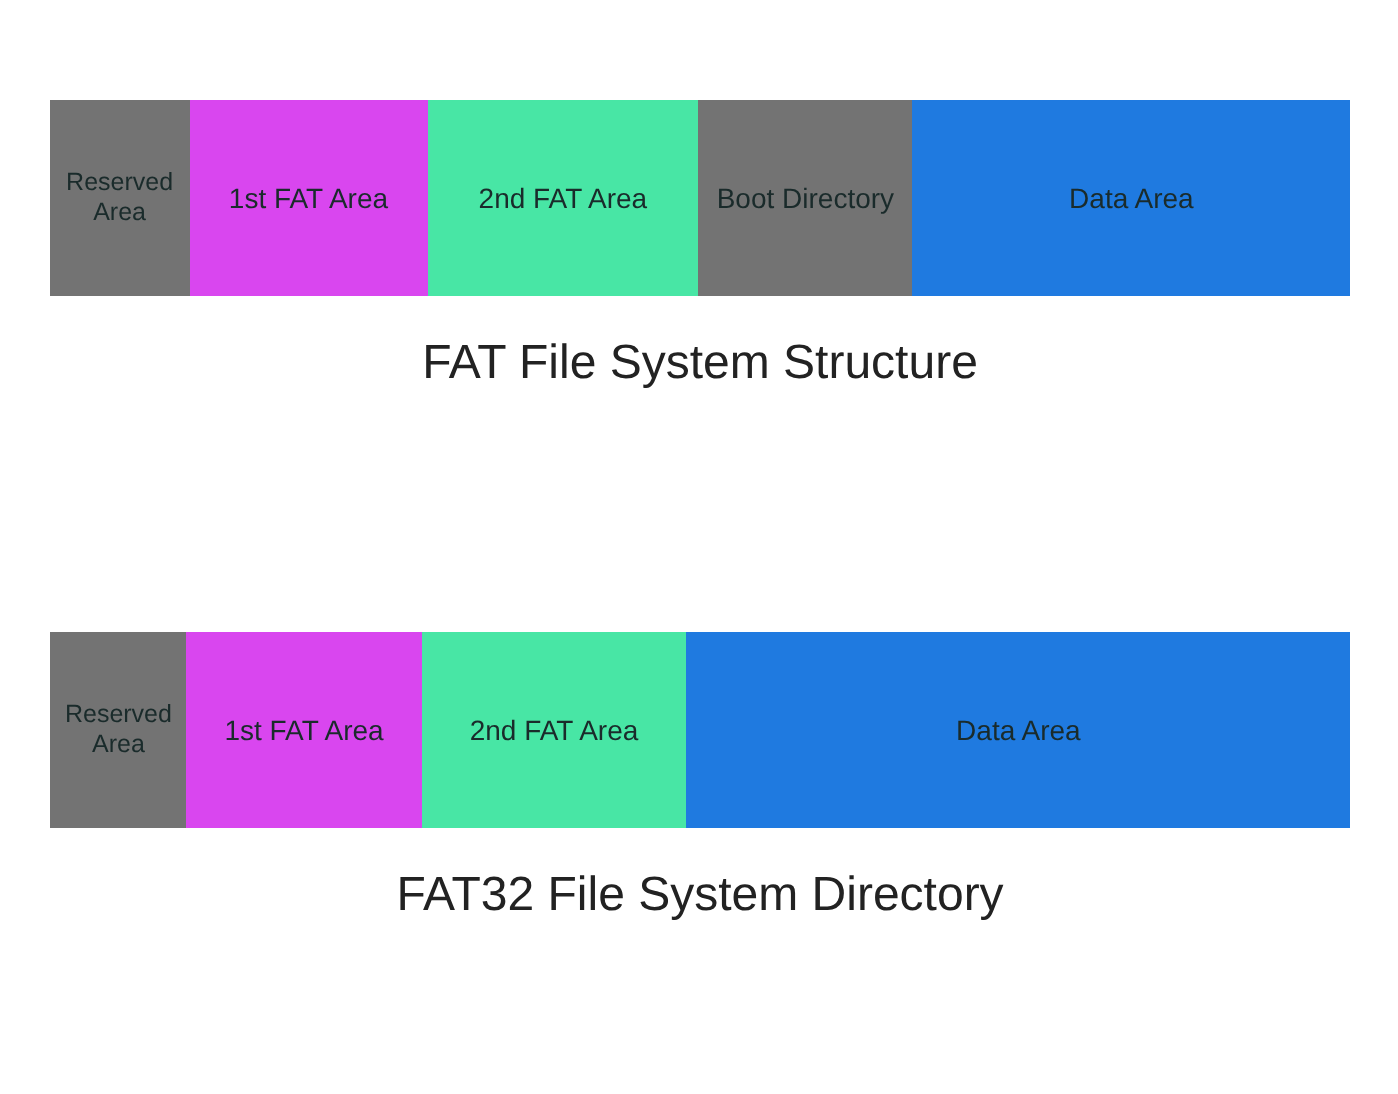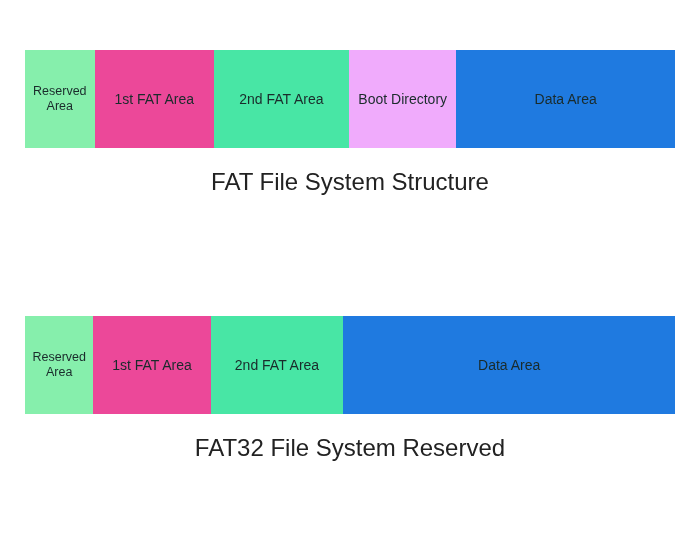--- a/index.html
+++ b/index.html
@@ -22,24 +22,24 @@
     .segment {
       display: flex;
       align-items: center;
       justify-content: center;
       text-align: center;
       font-size: 14px;
       color: #1a2b2b;
       padding: 4px;
       line-height: 1.2;
     }
-    .reserved { background: #86efac; width: 70px; font-size: 12.5px; }
-    .fat1 { background: #ec4899; width: 120px; }
+    .reserved { background: #737373; width: 70px; font-size: 12.5px; }
+    .fat1 { background: #d946ef; width: 120px; }
     .fat2 { background: #48e6a5; width: 136px; }
-    .bootdir { background: #f0abfc; width: 108px; }
+    .bootdir { background: #737373; width: 108px; }
     .data-a { background: #1f7ae0; width: 220px; }
     .data-b { background: #1f7ae0; width: 340px; }
     .caption {
       text-align: center;
       font-size: 24px;
       font-weight: 400;
       color: #222;
       margin-top: 20px;
       width: 650px;
     }
@@ -61,14 +61,14 @@
 
 <div class="spacer"></div>
 
 <div class="diagram-group">
   <div class="bar-row">
     <div class="segment reserved">Reserved Area</div>
     <div class="segment fat1">1st FAT Area</div>
     <div class="segment fat2">2nd FAT Area</div>
     <div class="segment data-b">Data Area</div>
   </div>
-  <div class="caption">FAT32 File System Reserved</div>
+  <div class="caption">FAT32 File System Directory</div>
 </div>
 
 </body></html>

